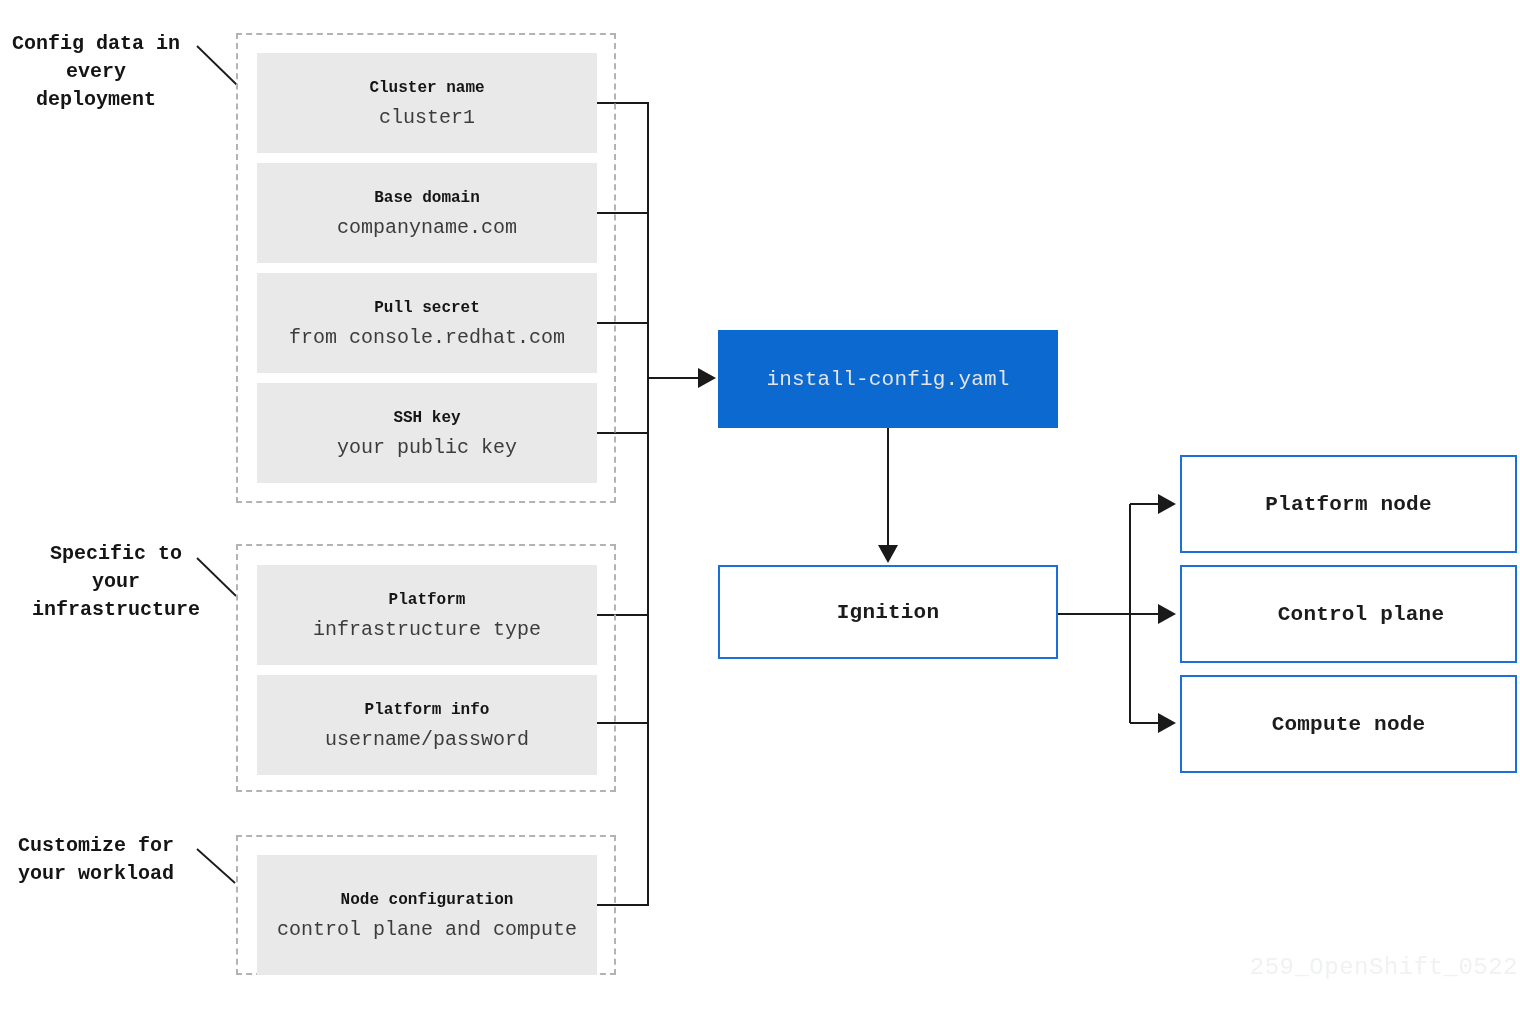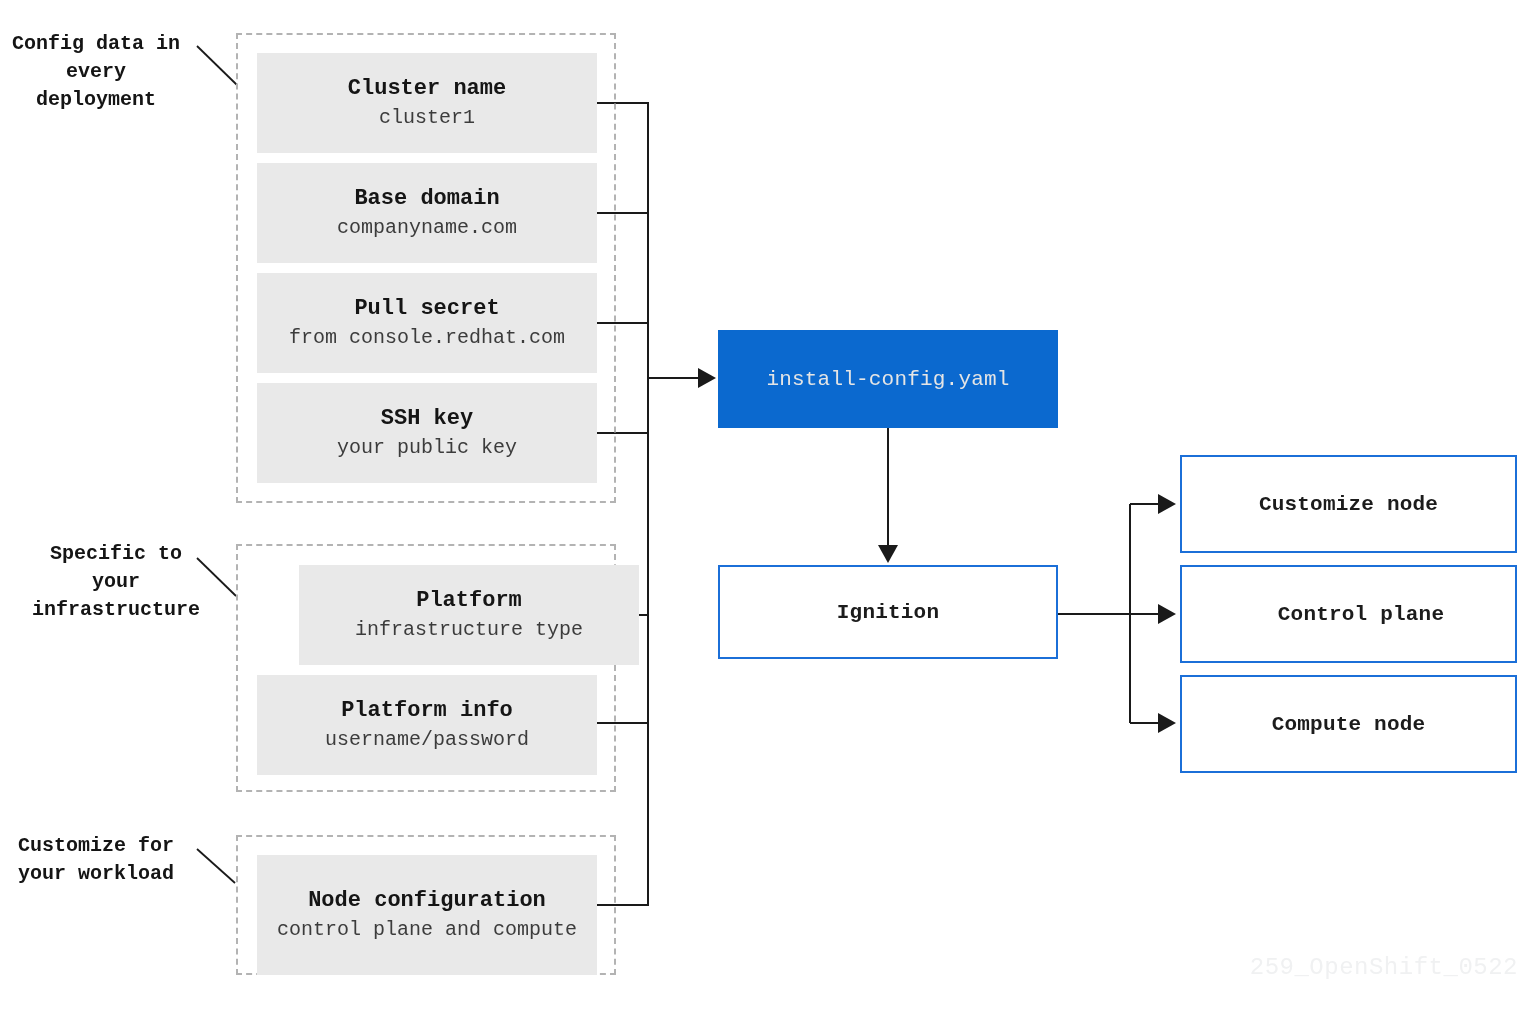--- a/index.html
+++ b/index.html
@@ -12,21 +12,21 @@
     position:absolute;left:0;width:192px;text-align:center;
     font-weight:700;font-size:20px;line-height:28px;color:var(--text-dark);
   }
   .side-label span{display:block;}
   .group{position:absolute;border:2px dashed var(--dash-gray);box-sizing:border-box;}
   .gbox{
     position:absolute;background:var(--box-gray);
     display:flex;flex-direction:column;align-items:center;justify-content:center;
     text-align:center;
   }
-  .gbox .title{font-weight:700;font-size:22px;line-height:29px;color:var(--text-dark);}
+  .gbox .title{font-weight:700;font-size:16px;line-height:29px;color:var(--text-dark);}
   .gbox .subtitle{font-weight:400;font-size:20px;line-height:29px;color:var(--text-sub);}
   .blue-box{
     position:absolute;background:var(--blue-fill);color:#e5e5e5;
     display:flex;align-items:center;justify-content:center;
     font-size:21px;font-weight:500;letter-spacing:0.2px;
   }
   .outline-box{
     position:absolute;background:#ffffff;border:2px solid var(--blue-border);
     box-sizing:border-box;display:flex;align-items:center;justify-content:center;
     font-size:21px;font-weight:600;color:#1c1c1c;letter-spacing:0.2px;
@@ -104,42 +104,42 @@
     <span class="subtitle">companyname.com</span>
   </div>
   <div class="gbox" style="left:257px;top:273px;width:340px;height:100px;">
     <span class="title">Pull secret</span>
     <span class="subtitle">from console.redhat.com</span>
   </div>
   <div class="gbox" style="left:257px;top:383px;width:340px;height:100px;">
     <span class="title">SSH key</span>
     <span class="subtitle">your public key</span>
   </div>
-  <div class="gbox" style="left:257px;top:565px;width:340px;height:100px;margin-left:42px;">
+  <div class="gbox" style="left:257px;top:565px;width:340px;height:100px;">
     <span class="title">Platform</span>
     <span class="subtitle">infrastructure type</span>
   </div>
   <div class="gbox" style="left:257px;top:675px;width:340px;height:100px;">
     <span class="title">Platform info</span>
     <span class="subtitle">username/password</span>
   </div>
   <div class="gbox" style="left:257px;top:855px;width:340px;height:120px;">
     <span class="title">Node configuration</span>
     <span class="subtitle">control plane and compute</span>
   </div>
 
   <div class="blue-box" style="left:718px;top:330px;width:340px;height:98px;">
     <span>install-config.yaml</span>
   </div>
   <div class="outline-box" style="left:718px;top:565px;width:340px;height:94px;">
     <span>Ignition</span>
   </div>
 
   <div class="outline-box" style="left:1180px;top:455px;width:337px;height:98px;">
-    <span>Customize node</span>
+    <span>Platform node</span>
   </div>
   <div class="outline-box" style="left:1180px;top:565px;width:337px;height:98px;padding-left:25px;">
     <span>Control plane</span>
   </div>
   <div class="outline-box" style="left:1180px;top:675px;width:337px;height:98px;">
     <span>Compute node</span>
   </div>
 
   <div class="watermark">259_OpenShift_0522</div>
 

